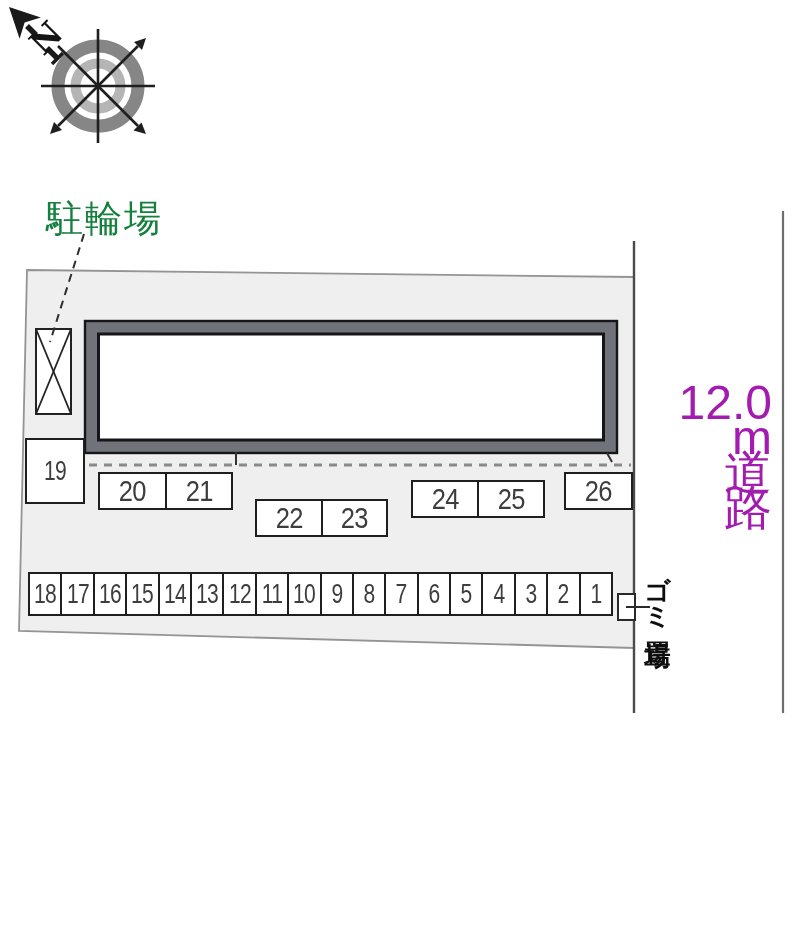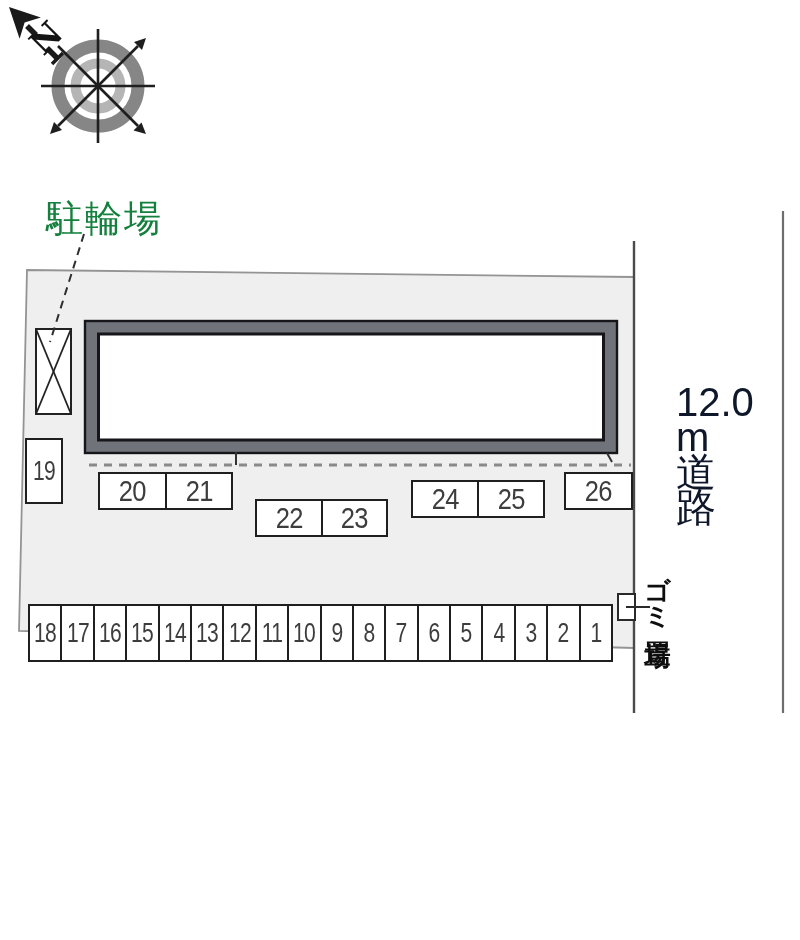--- a/index.html
+++ b/index.html
@@ -8,42 +8,42 @@
     font-family:"Liberation Sans","DejaVu Sans",sans-serif;
   }
   .layer{position:absolute;left:0;top:0;}
   
   .bicycle-label{
     position:absolute;left:46px;top:194px;font-size:37px;letter-spacing:2px;
     color:#15803d;white-space:nowrap;
   }
   .road-label{
     position:absolute;left:676px;top:385px;width:96px;
-    display:flex;flex-direction:column;align-items:flex-start;
-    font-size:40px;line-height:35px;color:#0f172a;
+    display:flex;flex-direction:column;align-items:flex-end;
+    font-size:48px;line-height:35px;color:#a21caf;
   }
   .garbage-label{
     position:absolute;left:641px;top:557px;height:125px;
     writing-mode:vertical-rl;text-orientation:upright;
     font-size:26px;font-weight:700;letter-spacing:2px;color:#0e0e0e;
   }
   
   .pbox{
     position:absolute;background:#ffffff;border:2px solid #1f1f1f;
     box-sizing:border-box;display:flex;
   }
   .pcell{flex:1;display:flex;align-items:center;justify-content:center;}
   .pcell + .pcell{border-left:2px solid #1f1f1f;}
   .num{
     font-size:29px;color:#3d3d3d;transform:scaleX(.88);letter-spacing:-1px;
     white-space:nowrap;
   }
   .num-sm{font-size:27px;transform:scaleX(.78);}
-  #space19{left:25px;top:438px;width:38px;height:66px;}
-  #lower-row{left:28px;top:572px;width:585px;height:58px;margin-top:32px;}
+  #space19{left:25px;top:438px;width:60px;height:66px;}
+  #lower-row{left:28px;top:572px;width:585px;height:44px;}
 </style>
 </head>
 <body>
 
 <div class="canvas">
 
   <svg class="layer" width="800" height="940" viewBox="0 0 800 940">
 
     <polygon points="27,270 634,277 634,648 19,631" stroke="#949494" stroke-width="1.8" fill="#efefef"></polygon>
 

